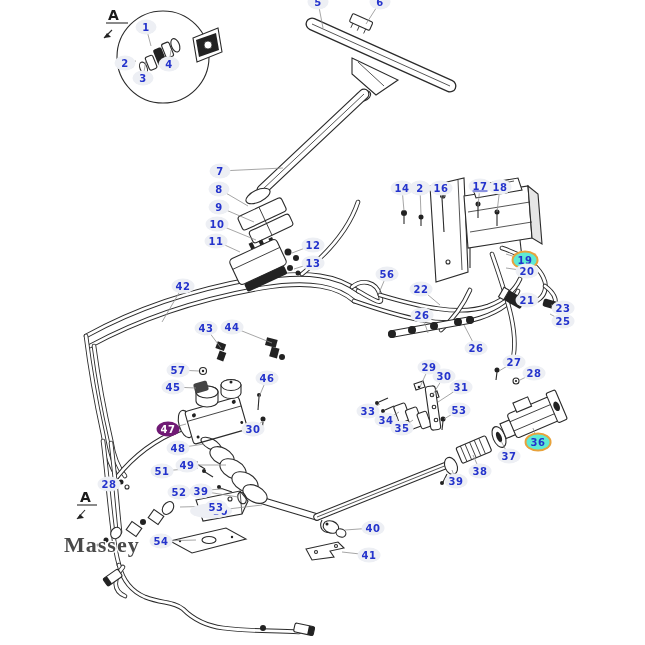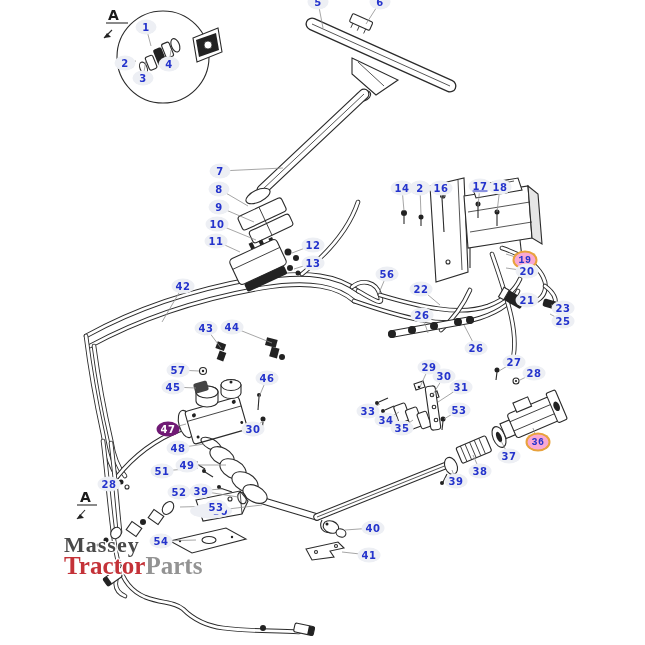--- a/index.html
+++ b/index.html
@@ -22,21 +22,21 @@
   .tis{fill:none;stroke:#ffffff;stroke-width:5.4;stroke-linecap:round;}
   .leader{stroke:#8f8f8f;stroke-width:0.8;}
   .amark{font:bold 14px "DejaVu Sans",sans-serif;fill:#1a1a1a;}
   
   #callout-layer{position:absolute;left:0;top:0;width:100%;height:100%;z-index:4;}
   .callout{position:absolute;transform:translate(-50%,-50%);min-width:13px;height:13px;
            line-height:13px;padding:1px 4px;border-radius:50%;background:#edeff4;
            color:#2433cc;font-size:10px;font-weight:bold;text-align:center;
            letter-spacing:.5px;cursor:pointer;}
   .hl-fill{background:#701a75;color:#ffffff;}
-  .hl-ring{box-shadow:0 0 0 2px #e8a23c;background:#f9a8d4;font-family:Liberation Mono, monospace;}
+  .hl-ring{box-shadow:0 0 0 2px #e8a23c;background:#5eead4;}
   
   .wm{position:absolute;left:64px;top:534px;z-index:3;line-height:1;pointer-events:none;
       font-family:"Liberation Serif",serif;font-weight:bold;
       text-shadow:1px 1px 0 #fff,-1px -1px 0 #fff,1px -1px 0 #fff,-1px 1px 0 #fff;}
   .wm-line1{font-size:22px;color:rgba(58,58,58,.92);letter-spacing:1px;}
   .wm-line2{font-size:25px;margin-top:-3px;}
   .wm-red{color:rgba(193,39,45,.95);}
   .wm-gray{color:rgba(128,128,128,.85);}
 </style>
 </head>
@@ -420,23 +420,20 @@
         <line x1="109" y1="484" x2="121" y2="483" class="leader"></line>
         <line x1="253" y1="429" x2="263" y2="421" class="leader"></line>
         <line x1="201" y1="491" x2="238" y2="497" class="leader"></line>
         <line x1="387" y1="274" x2="379" y2="293" class="leader"></line>
         <line x1="178" y1="370" x2="199" y2="371" class="leader"></line>
       </g>
   </svg>
 
   <div class="wm">
     <div class="wm-line1">Massey</div>
-    <div class="wm-line2">
-      <span class="wm-red">Tractor</span><span class="wm-gray">Parts</span>
-    </div>
   </div>
 
   <div id="callout-layer">
       <div class="callout" style="left: 146px; top: 27px;">1</div>
       <div class="callout" style="left: 125px; top: 63px;">2</div>
       <div class="callout" style="left: 143px; top: 78px;">3</div>
       <div class="callout" style="left: 169px; top: 64px;">4</div>
       <div class="callout" style="left: 318px; top: 2px;">5</div>
       <div class="callout" style="left: 380px; top: 2px;">6</div>
       <div class="callout" style="left: 220px; top: 171px;">7</div>

